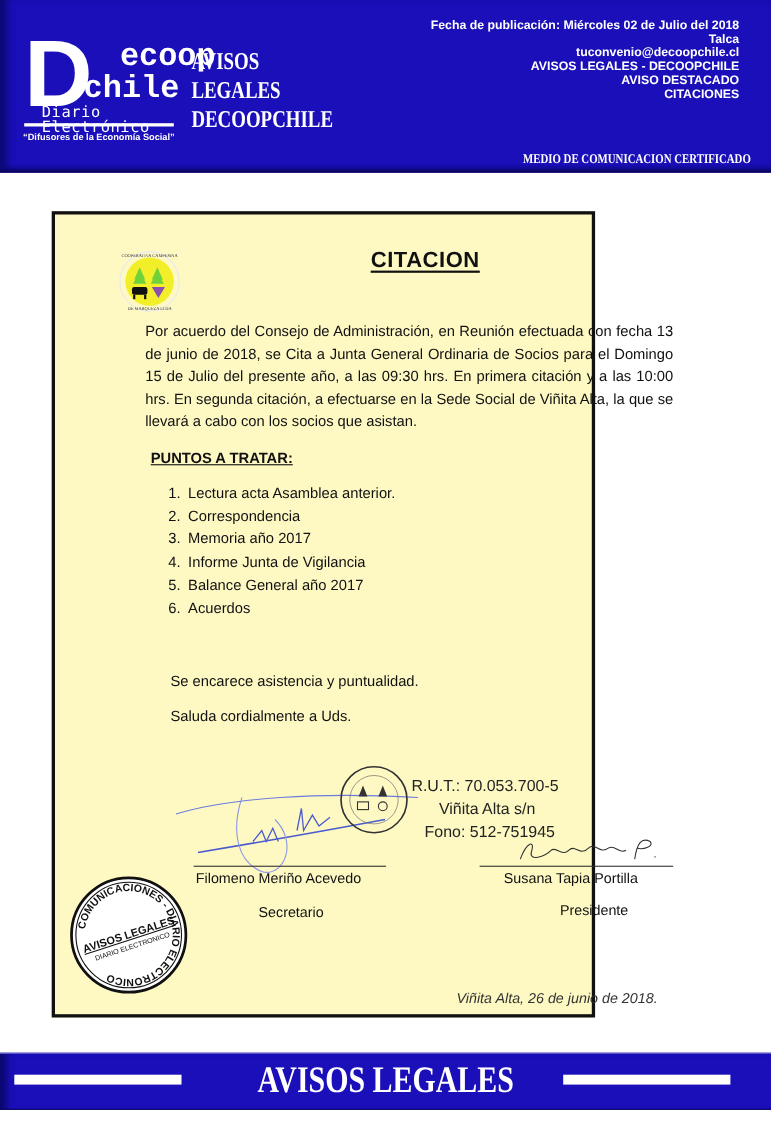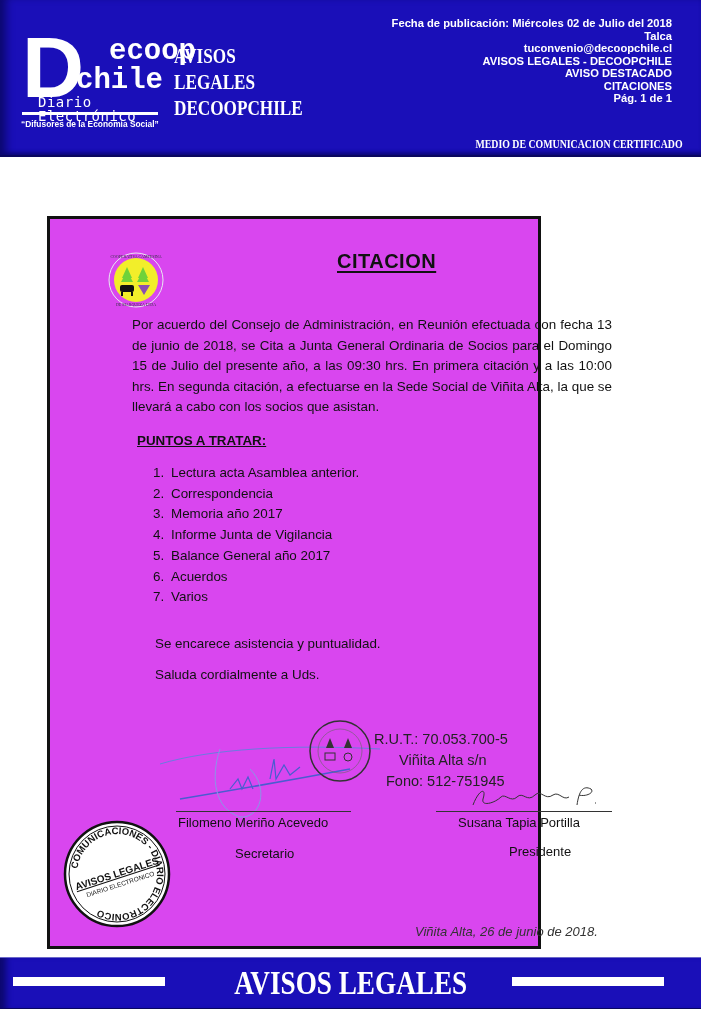--- a/index.html
+++ b/index.html
@@ -17,21 +17,21 @@
   .logo-tagline { position:absolute; left:3px; top:89px; color:#fff; font-size:8.4px; font-weight:bold; white-space:nowrap; }
 
   .header-title { position:absolute; left:174px; top:43px; color:#fff; font-family:"Liberation Serif", serif; font-weight:bold; font-size:22px; line-height:26px; transform:scaleX(0.78); transform-origin:left top; }
   .header-title div { white-space:nowrap; }
 
   .header-info { position:absolute; right:29px; top:17px; text-align:right; color:#fff; font-weight:bold; font-size:11.2px; line-height:12.5px; }
   .header-info .line { white-space:nowrap; }
   .header-cert { position:absolute; right:18px; top:137px; color:#fff; font-family:"Liberation Serif", serif; font-weight:bold; font-size:12px; transform:scaleX(0.82); transform-origin:right top; white-space:nowrap; }
 
   
-  .doc { position:absolute; left:47px; top:216px; width:494px; height:733px; border:3px solid #111; background:#d946ef; box-sizing:border-box; }
+  .doc { position:absolute; left:47px; top:192px; width:494px; height:733px; border:3px solid #111; background:#fef9c3; box-sizing:border-box; }
   .coop-logo { position:absolute; left:57px; top:32px; width:58px; height:58px; }
   .doc-title { position:absolute; left:287px; top:31px; font-size:20px; font-weight:bold; text-decoration:underline; text-underline-offset:3px; color:#111; letter-spacing:0.5px; }
   .body-text { position:absolute; left:82px; top:96px; width:480px; font-family:"Liberation Sans", sans-serif; font-size:13.4px; line-height:20.5px; color:#111; text-align:justify; }
   .body-text p { margin:0; }
   .puntos-title { position:absolute; left:87px; top:214px; font-size:13.4px; font-weight:bold; text-decoration:underline; color:#111; }
   .agenda { position:absolute; left:103px; top:244px; margin:0; padding:0; list-style:none; font-size:13.4px; line-height:20.7px; color:#111; }
   .agenda li { white-space:nowrap; }
   .agenda .num { display:inline-block; width:18px; }
   .closing1 { position:absolute; left:105px; top:417px; font-size:13.4px; color:#111; white-space:nowrap; }
   .closing2 { position:absolute; left:105px; top:448px; font-size:13.4px; color:#111; white-space:nowrap; }
@@ -79,21 +79,20 @@
     <div>DECOOPCHILE</div>
   </div>
 
   <div class="header-info">
     <div class="line">Fecha de publicación: Miércoles 02 de Julio del 2018</div>
     <div class="line">Talca</div>
     <div class="line">tuconvenio@decoopchile.cl</div>
     <div class="line">AVISOS LEGALES - DECOOPCHILE</div>
     <div class="line">AVISO DESTACADO</div>
     <div class="line">CITACIONES</div>
-    <div class="line">Pág. 1 de 1</div>
   </div>
   <div class="header-cert">MEDIO DE COMUNICACION CERTIFICADO</div>
 </div>
 
 <div class="doc">
 
   <svg class="coop-logo" viewBox="0 0 58 58">
     <circle cx="29" cy="29" r="22" fill="#f2ee2a"></circle>
     <circle cx="29" cy="29" r="27" fill="none" stroke="#e8e8f0" stroke-width="1"></circle>
     <polygon points="20,16 15,27 25,27" fill="#6fd23a"></polygon>
@@ -116,21 +115,20 @@
 
   <div class="puntos-title">PUNTOS A TRATAR:</div>
 
   <ul class="agenda">
     <li><span class="num">1.</span><span>Lectura acta Asamblea anterior.</span></li>
     <li><span class="num">2.</span><span>Correspondencia</span></li>
     <li><span class="num">3.</span><span>Memoria año 2017</span></li>
     <li><span class="num">4.</span><span>Informe Junta de Vigilancia</span></li>
     <li><span class="num">5.</span><span>Balance General año 2017</span></li>
     <li><span class="num">6.</span><span>Acuerdos</span></li>
-    <li><span class="num">7.</span><span>Varios</span></li>
   </ul>
 
   <div class="closing1">Se encarece asistencia y puntualidad.</div>
   <div class="closing2">Saluda cordialmente a Uds.</div>
 
   <svg class="sig-left" viewBox="0 0 240 90">
     <path d="M10,35 C60,20 140,15 230,20" fill="none" stroke="#6b7be0" stroke-width="1"></path>
     <path d="M30,70 C60,65 120,55 200,40" fill="none" stroke="#4a5cd0" stroke-width="1.5"></path>
     <path d="M70,20 C60,50 65,80 90,88 C110,90 120,60 100,40" fill="none" stroke="#8a96e6" stroke-width="1"></path>
     <path d="M80,60 l8,-10 l4,10 l6,-12 l5,12 M120,50 l4,-20 l2,20 l8,-14 l6,10 l10,-8" fill="none" stroke="#4a5cd0" stroke-width="1.2"></path>

